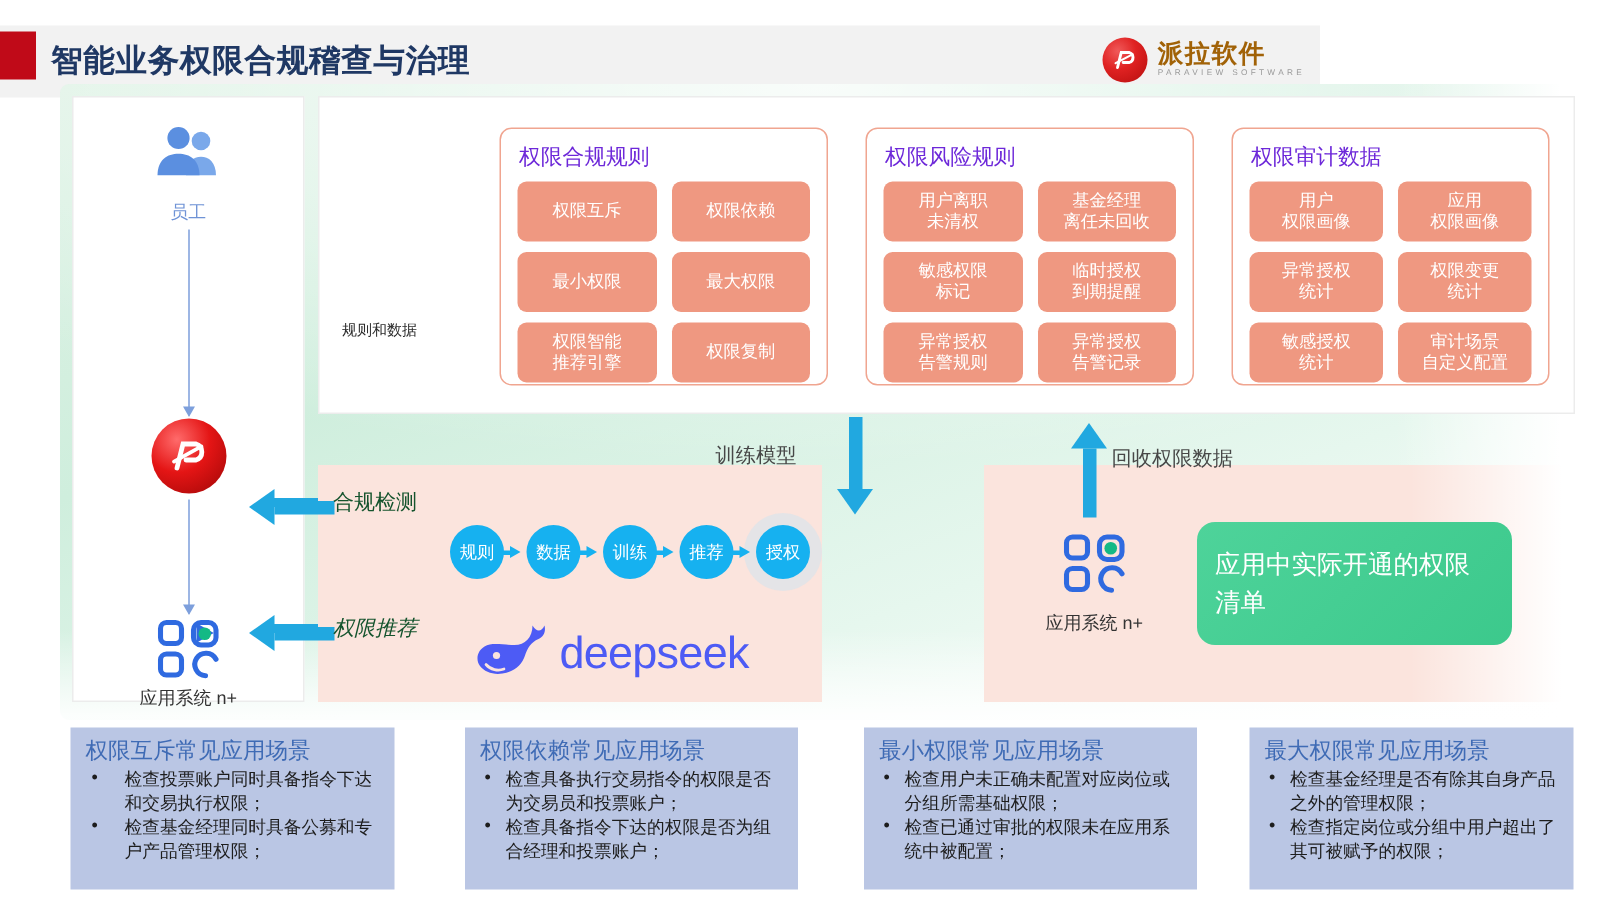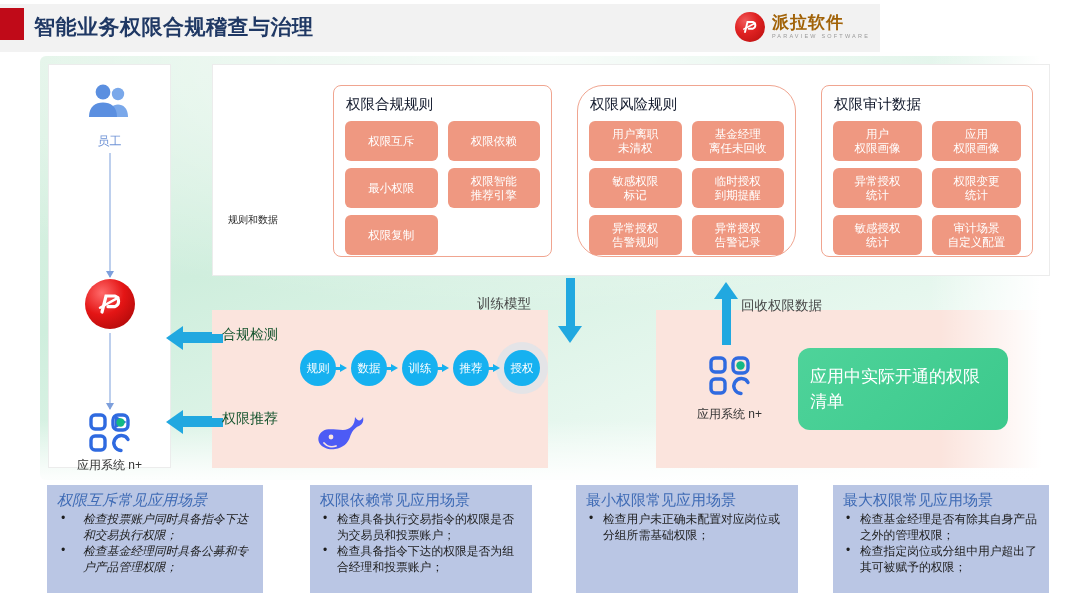--- a/index.html
+++ b/index.html
@@ -5,21 +5,21 @@
   * { box-sizing: border-box; margin:0; padding:0; }
   html,body {
     width:1080px; height:614px;
     font-family:"Liberation Sans","DejaVu Sans",sans-serif;
     background:#ffffff; overflow:hidden;
   }
   #page { position:relative; width:1080px; height:614px; background:#fff; }
 
   
   .header {
-    position:absolute; left:0; top:4px; width:880px; height:48px;
+    position:absolute; left:0; top:17px; width:880px; height:48px;
     background:#f2f2f2;
   }
   .header-accent {
     position:absolute; left:0; top:4px; width:24px; height:32px;
     background:#c00a18;
   }
   .header-title {
     position:absolute; left:34px; top:9px;
     font-size:21px; font-weight:bold; color:#1f3864; letter-spacing:.5px;
     white-space:nowrap;
@@ -49,21 +49,21 @@
     pointer-events:none;
   }
   .canvas-fadeB {
     position:absolute; left:0; bottom:0; width:100%; height:60px;
     background:linear-gradient(to bottom, rgba(255,255,255,0), rgba(255,255,255,.9) 95%);
     pointer-events:none;
   }
 
   
   .actor-panel {
-    position:absolute; left:48px; top:64px; width:123px; height:404px;
+    position:absolute; left:48px; top:64px; width:155px; height:404px;
     background:#fff; border:1px solid #ececec;
   }
   .actor-people { position:absolute; left:50%; top:18px; transform:translateX(-50%); }
   .actor-label-emp {
     position:absolute; left:0; top:68px; width:100%; text-align:center;
     font-size:12px; color:#6f93d6;
   }
   .vline {
     position:absolute; left:50%; transform:translateX(-50%);
     width:1px; background:#7d9fdc;
@@ -95,24 +95,24 @@
   .rules-side-label {
     position:absolute; left:228px; top:189px;
     font-size:10px; color:#2b2b2b;margin-top:24px;
   }
   .rule-group {
     position:absolute; top:20px; height:172px;
     border:1px solid #f0a590; border-radius:8px; background:#fff;
     padding:8px 11px 10px;
   }
   .rule-group.g1 { left:120px; width:219px; }
-  .rule-group.g2 { left:364px; width:219px;border-radius:26px; }
+  .rule-group.g2 { left:364px; width:219px; }
   .rule-group.g3 { left:608px; width:212px; }
   .rule-group-title {
-    font-size:14.5px; color:#0f172a; margin:1px 0 7px 1px; font-weight:normal;
+    font-size:14.5px; color:#6d28d9; margin:1px 0 7px 1px; font-weight:normal;
   }
   .rule-grid { display:grid; grid-template-columns:1fr 1fr; gap:7px 10px; }
   .rule-chip {
     background:#ef9881; border-radius:6px; color:#fff;
     font-size:11.5px; line-height:14px; text-align:center;
     height:40px; display:flex; align-items:center; justify-content:center;
     padding:2px 3px; white-space:pre-line;
   }
 
   
@@ -126,21 +126,21 @@
   }
   .pink-right-fade {
     position:absolute; right:0; top:0; width:110px; height:100%;
     background:linear-gradient(to right, rgba(251,228,221,0), #ffffff 92%);
   }
 
   .tag-row { position:absolute; display:flex; align-items:center; gap:10px; }
   .tag-dash { width:34px; height:6px; background:#21a8e0; }
   .tag-text { font-size:14px; color:#14532d; }
   .tag-compliance { left:178px; top:326px; }
-  .tag-recommend  { left:178px; top:410px; }
+  .tag-recommend  { left:178px; top:410px;font-style:italic; }
 
   .flow { position:absolute; left:300px; top:350px; display:flex; align-items:center; gap:4px; }
   .flow-node {
     width:36px; height:36px; border-radius:50%; background:#16b1f0;
     color:#fff; font-size:11.5px; display:flex; align-items:center; justify-content:center;
   }
   .flow-node.last { background:#16b1f0; box-shadow:0 0 0 8px rgba(210,228,238,.55); }
   .flow-arrow {
     width:0; height:0; border-top:4px solid transparent; border-bottom:4px solid transparent;
     border-left:7px solid #16b1f0; position:relative;
@@ -195,21 +195,21 @@
   }
   .flow-caption { position:absolute; font-size:13.5px; color:#474747; }
   .cap-train { left:477px; top:295px; }
   .cap-recycle { left:741px; top:297px; }
 
   
   .scenario {
     position:absolute; top:485px; height:108px;
     background:#bac6e4; padding:6px 8px 4px 10px;
   }
-  .sc1 { left:47px;  width:216px;font-style:italic; }
+  .sc1 { left:47px;  width:216px; }
   .sc2 { left:310px; width:222px; }
   .sc3 { left:576px; width:222px; }
   .sc4 { left:833px; width:216px; }
   .scenario-title { font-size:15px; color:#3f6bb5; margin-bottom:2px; }
   .scenario-list { list-style:none; }
   .scenario-list li {
     position:relative; padding-left:17px; font-size:11.8px; line-height:15.5px;
     color:#1d1d1d; margin-bottom:1px;
   }
   .scenario-list li::before {
@@ -283,20 +283,21 @@
   </div>
 
   <div class="rules-panel">
 
     <div class="rule-group g1">
       <div class="rule-group-title">权限合规规则</div>
       <div class="rule-grid">
         <div class="rule-chip">权限互斥</div>
         <div class="rule-chip">权限依赖</div>
         <div class="rule-chip">最小权限</div>
+        <div class="rule-chip">最大权限</div>
         <div class="rule-chip">权限智能
 推荐引擎</div>
         <div class="rule-chip">权限复制</div>
       </div>
     </div>
 
     <div class="rule-group g2">
       <div class="rule-group-title">权限风险规则</div>
       <div class="rule-grid">
         <div class="rule-chip">用户离职
@@ -381,20 +382,21 @@
   </div>
 
   <div class="deepseek">
     <span>
       <svg width="52" height="40" viewBox="0 0 52 40" aria-hidden="true">
         <path d="M40 4 C40 12 35 17 28 17 C20 17 13 15 8 18 C3 21 2 27 5 31 C8 35 14 37 20 36 C28 35 33 30 35 24 C36.5 19.5 39 15 44 13 C47.5 11.6 49 8 48 4 C46 8 43 9 40 4 Z" fill="#4d5bf5"></path>
         <circle cx="16" cy="24" r="2.4" fill="#fbe4dd"></circle>
         <path d="M9 30 C12 33.5 17 34.5 21 33" fill="none" stroke="#fbe4dd" stroke-width="1.8" stroke-linecap="round"></path>
       </svg>
     </span>
+    <span class="deepseek-word">deepseek</span>
   </div>
 
   <div class="app-right">
     <span>
       <svg width="42" height="40" viewBox="0 0 42 40" aria-hidden="true">
         <rect x="2" y="2" width="14" height="14" rx="4" fill="none" stroke="#2f6ae0" stroke-width="3.4"></rect>
         <rect x="24" y="2" width="15" height="15" rx="5" fill="none" stroke="#2f6ae0" stroke-width="3.4"></rect>
         <circle cx="31.5" cy="9.5" r="4.2" fill="#13b985"></circle>
         <rect x="2" y="23" width="14" height="14" rx="4" fill="none" stroke="#2f6ae0" stroke-width="3.4"></rect>
         <path d="M39 26.5 A7.5 7.5 0 1 0 32 37.5" fill="none" stroke="#2f6ae0" stroke-width="3.4" stroke-linecap="round"></path>
@@ -418,20 +420,21 @@
     <ul class="scenario-list">
       <li>检查具备执行交易指令的权限是否为交易员和投票账户；</li>
       <li>检查具备指令下达的权限是否为组合经理和投票账户；</li>
     </ul>
   </div>
 
   <div class="scenario sc3">
     <div class="scenario-title">最小权限常见应用场景</div>
     <ul class="scenario-list">
       <li>检查用户未正确未配置对应岗位或分组所需基础权限；</li>
+      <li>检查已通过审批的权限未在应用系统中被配置；</li>
     </ul>
   </div>
 
   <div class="scenario sc4">
     <div class="scenario-title">最大权限常见应用场景</div>
     <ul class="scenario-list">
       <li>检查基金经理是否有除其自身产品之外的管理权限；</li>
       <li>检查指定岗位或分组中用户超出了其可被赋予的权限；</li>
     </ul>
   </div>

